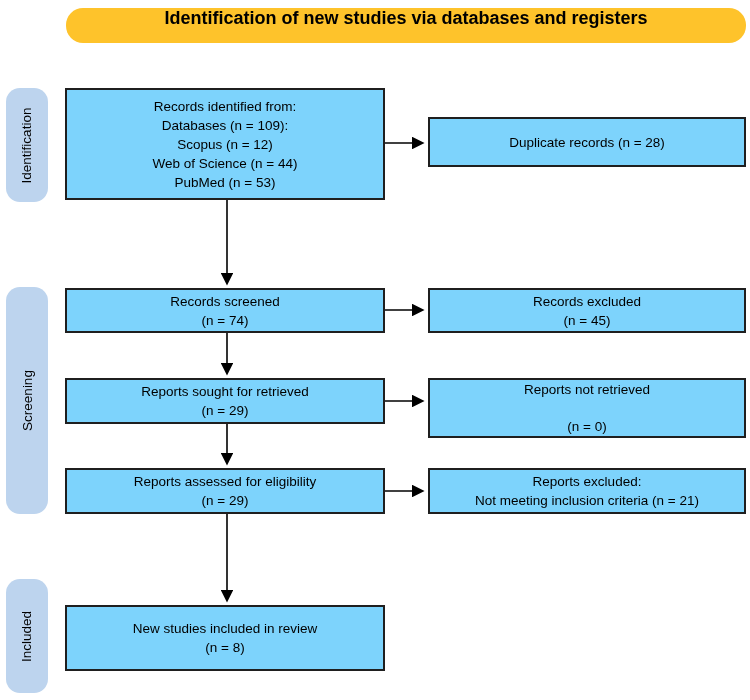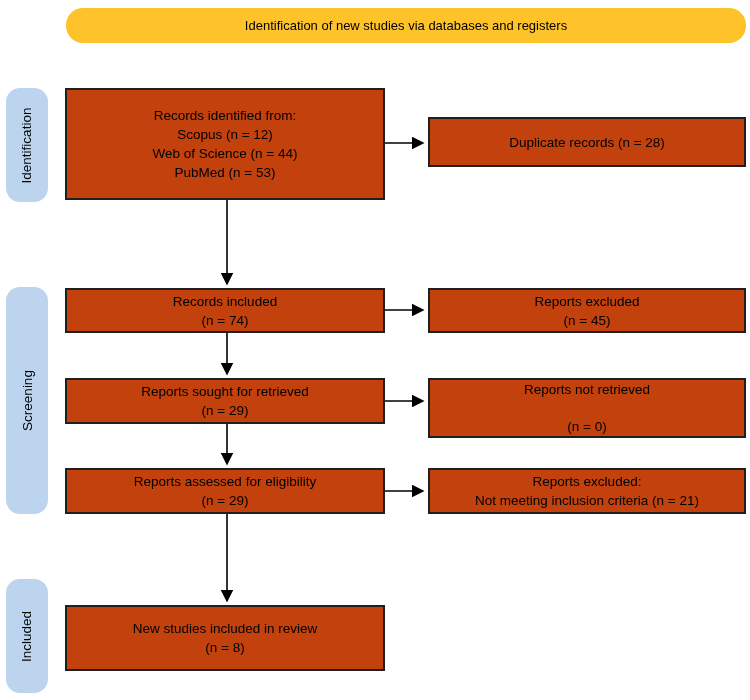--- a/index.html
+++ b/index.html
@@ -22,42 +22,43 @@
     height: 700px;
     background: var(--page-bg);
     overflow: hidden;
   }
   .banner {
     position: absolute;
     left: 66px; top: 8px;
     width: 680px; height: 35px;
     background: var(--banner-bg);
     border-radius: 17px;
-    display: flex; align-items: center; justify-content: center;
-    font-size: 13px;
+    display: flex; justify-content: center;
+    font-size: 18px;
+    font-weight: bold;
   }
   .stage-pill {
     position: absolute;
     left: 6px;
     width: 42px;
     background: var(--stage-bg);
     border-radius: 14px;
     display: flex; align-items: center; justify-content: center;
   }
   .stage-pill span {
     transform: rotate(-90deg);
     white-space: nowrap;
     font-size: 13.5px;
   }
   .stage-identification { top: 88px;  height: 114px; }
   .stage-screening      { top: 287px; height: 227px; }
   .stage-included       { top: 579px; height: 114px; }
   .flow-box {
     position: absolute;
-    background: #c2410c;
+    background: #7dd3fc;
     border: 2px solid var(--box-border);
     display: flex; flex-direction: column;
     align-items: center; justify-content: center;
     text-align: center;
     font-size: 13.5px;
     line-height: 19px;
   }
   .col-main { left: 65px;  width: 320px; }
   .col-side { left: 428px; width: 318px; }
   .box-records-identified   { top: 88px;  height: 112px; }
@@ -91,27 +92,28 @@
   </div>
   <div class="stage-pill stage-screening">
     <span>Screening</span>
   </div>
   <div class="stage-pill stage-included">
     <span>Included</span>
   </div>
 
   <div class="flow-box col-main box-records-identified">
     <div>Records identified from:</div>
+    <div>Databases (n = 109):</div>
     <div>Scopus (n = 12)</div>
     <div>Web of Science (n = 44)</div>
     <div>PubMed (n = 53)</div>
   </div>
 
   <div class="flow-box col-main box-records-screened">
-    <div>Records included</div>
+    <div>Records screened</div>
     <div>(n = 74)</div>
   </div>
 
   <div class="flow-box col-main box-reports-sought">
     <div>Reports sought for retrieved</div>
     <div>(n = 29)</div>
   </div>
 
   <div class="flow-box col-main box-reports-assessed">
     <div>Reports assessed for eligibility</div>
@@ -121,21 +123,21 @@
   <div class="flow-box col-main box-new-studies">
     <div>New studies included in review</div>
     <div>(n = 8)</div>
   </div>
 
   <div class="flow-box col-side box-records-removed">
     <div>Duplicate records (n = 28)</div>
   </div>
 
   <div class="flow-box col-side box-records-excluded">
-    <div>Reports excluded</div>
+    <div>Records excluded</div>
     <div>(n = 45)</div>
   </div>
 
   <div class="flow-box col-side box-reports-not-retrieved">
     <div>Reports not retrieved</div>
     <div>(n = 0)</div>
   </div>
 
   <div class="flow-box col-side box-reports-excluded">
     <div>Reports excluded:</div>

